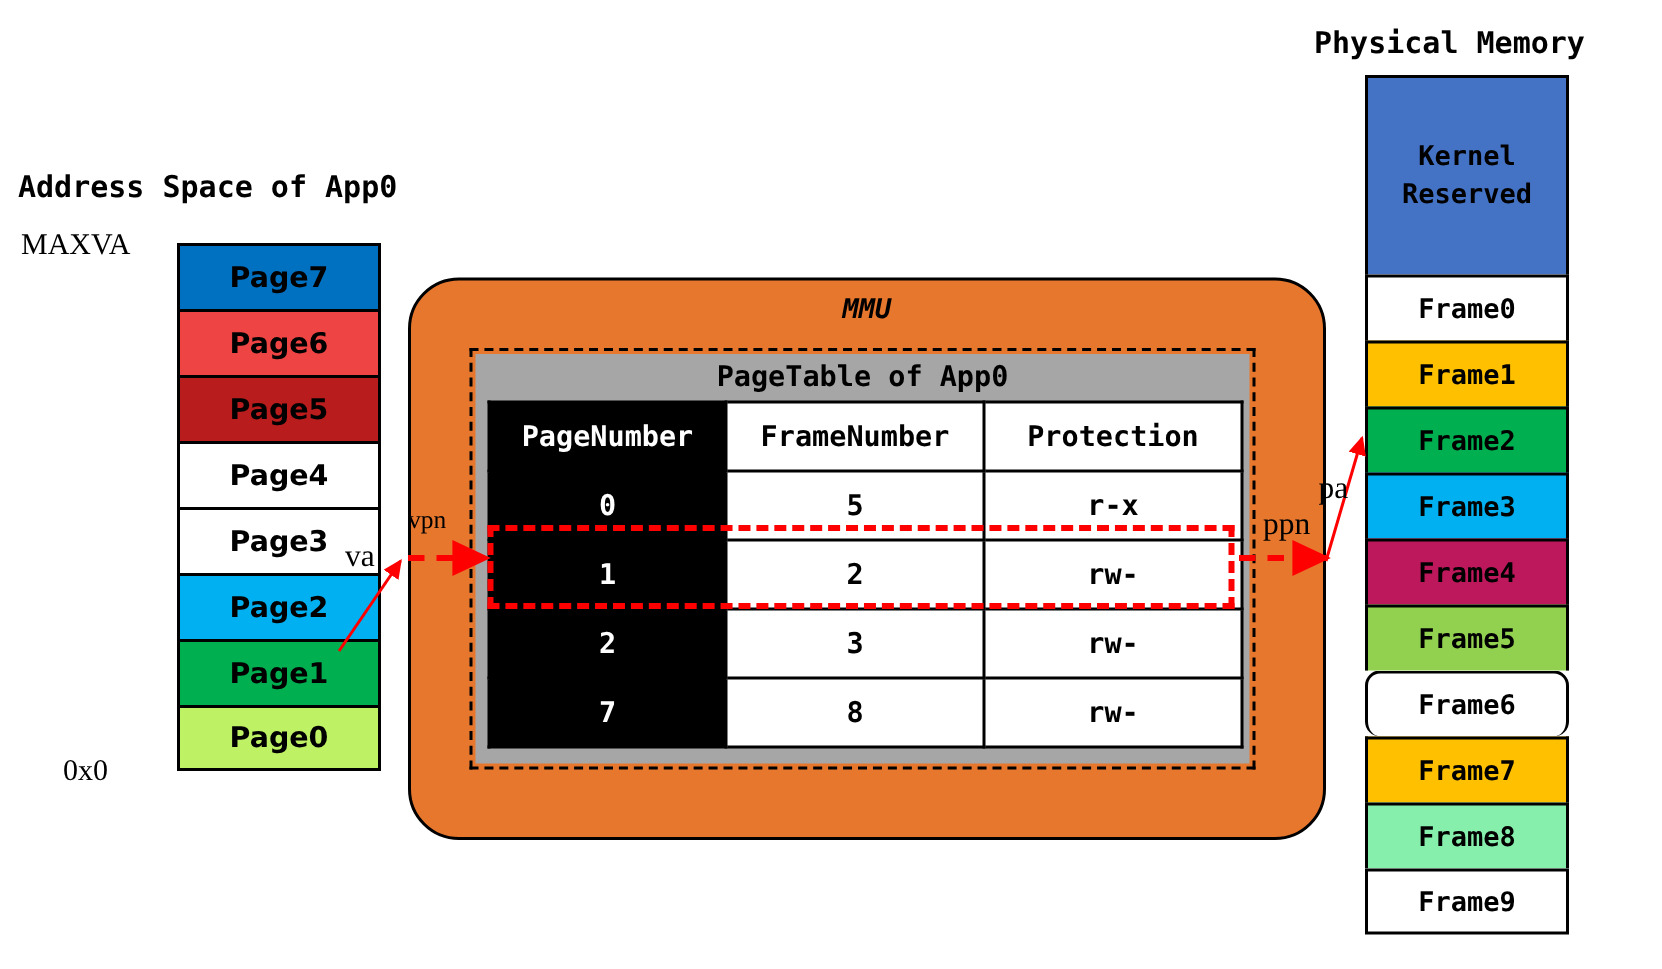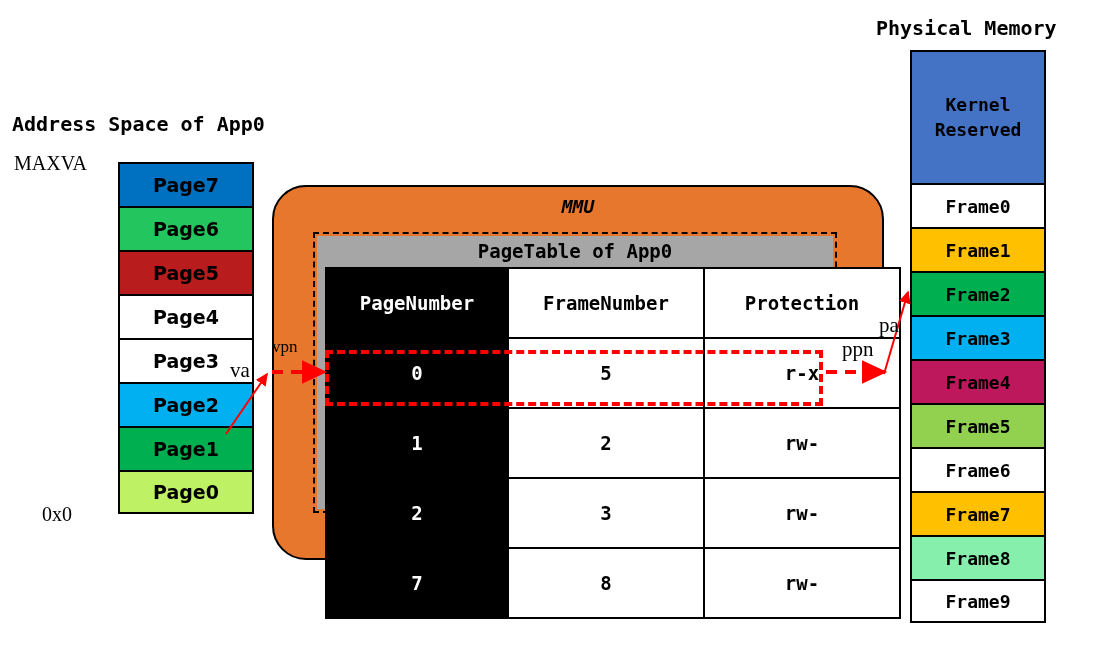--- a/index.html
+++ b/index.html
@@ -65,21 +65,21 @@
     border-collapse:collapse;
     table-layout:fixed;
   }
   #pagetable td,#pagetable th{
     border:2px solid #000;
     height:44px;
     text-align:center;vertical-align:middle;
     font-family:"DejaVu Sans Mono", monospace;
     font-weight:bold;font-size:19px;
     background:#fff;color:#000;
-    padding:12px;
+    padding:0;
   }
   #pagetable .c0{width:156px;background:#000;color:#fff;}
   #pagetable .c1{width:170px;}
   #pagetable .c2{width:170px;}
 
   
   #pmem{left:910px;top:50px;width:136px;}
   .kernel-row{
     box-sizing:border-box;
     width:136px;height:133px;
@@ -114,21 +114,21 @@
 <body>
 
 <div class="abs title-mono" style="left:12px;top:112px;">Address Space of App0</div>
 
 <div class="abs serif-label" style="left:14px;top:152px;">MAXVA</div>
 
 <div class="abs serif-label" style="left:42px;top:503px;">0x0</div>
 
 <div class="abs" id="vspace">
   <div class="page-row" style="background:#0070C0;">Page7</div>
-  <div class="page-row" style="background:#22c55e;">Page6</div>
+  <div class="page-row" style="background:#ef4444;">Page6</div>
   <div class="page-row" style="background:#b91c1c;">Page5</div>
   <div class="page-row" style="background:#FFFFFF;">Page4</div>
   <div class="page-row" style="background:#FFFFFF;">Page3</div>
   <div class="page-row" style="background:#00B0F0;">Page2</div>
   <div class="page-row" style="background:#00B050;">Page1</div>
   <div class="page-row" style="background:#bef264;">Page0</div>
 </div>
 
 <div class="abs" id="mmu">
   <div id="mmu-title">MMU</div>
@@ -178,21 +178,21 @@
   <div class="kernel-row" style="background:#4472C4;">
     <span>Kernel</span>
     <span>Reserved</span>
   </div>
   <div class="frame-row" style="background:#FFFFFF;">Frame0</div>
   <div class="frame-row" style="background:#FFC000;">Frame1</div>
   <div class="frame-row" style="background:#00B050;">Frame2</div>
   <div class="frame-row" style="background:#00B0F0;">Frame3</div>
   <div class="frame-row" style="background:#be185d;">Frame4</div>
   <div class="frame-row" style="background:#92D050;">Frame5</div>
-  <div class="frame-row" style="background:#FFFFFF;">Frame6</div>
+  <div class="frame-row" style="background:#FFFFFF;border-radius:10px;">Frame6</div>
   <div class="frame-row" style="background:#FFC000;">Frame7</div>
   <div class="frame-row" style="background:#86efac;">Frame8</div>
   <div class="frame-row" style="background:#FFFFFF;">Frame9</div>
 </div>
 
 <svg class="abs" id="overlay" viewBox="0 0 1108 646">
   <defs>
     <marker id="ah" markerWidth="7" markerHeight="7" refX="5.6" refY="3" orient="auto">
       <path d="M0,0 L6.4,3 L0,6 z" fill="#FF0000"></path>
     </marker>

